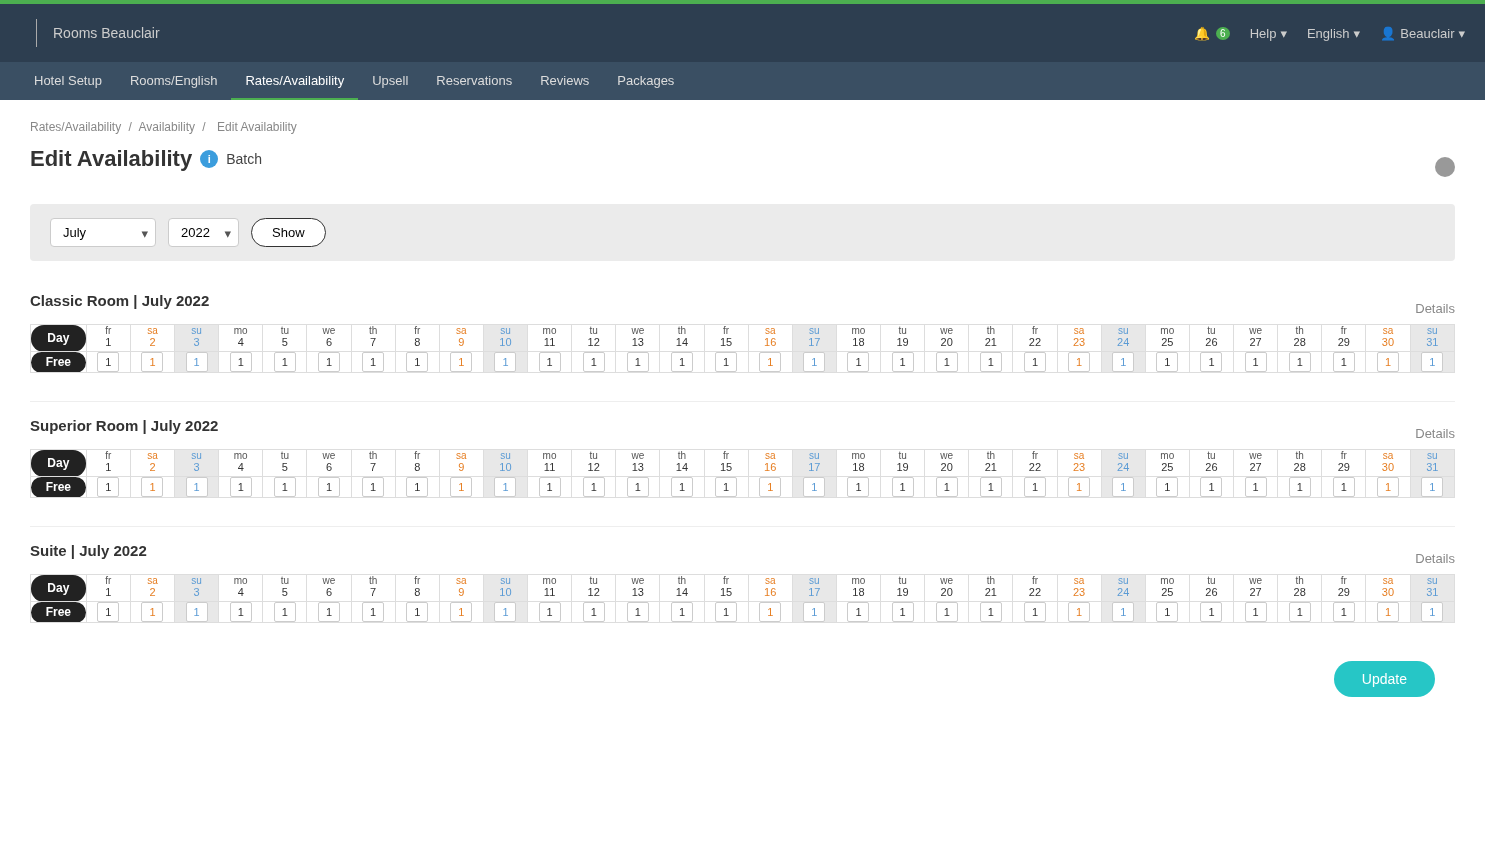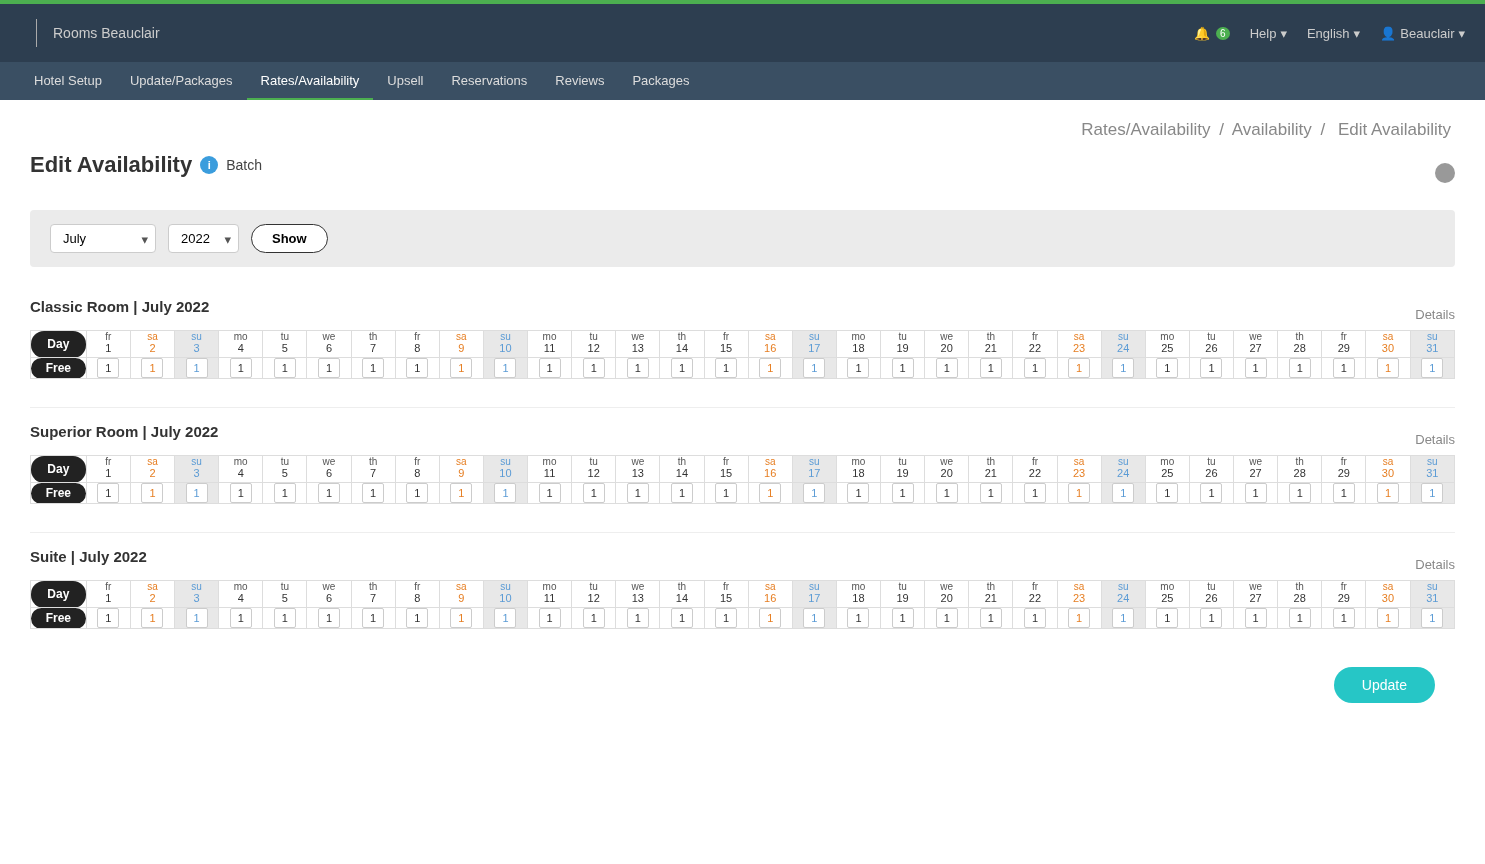--- a/index.html
+++ b/index.html
@@ -40,21 +40,21 @@
       align-items: center;
       cursor: pointer;
       font-size: 13px;
       border-bottom: 2px solid transparent;
     }
 
     
     .main { padding: 20px 30px; background: white; min-height: 780px; }
 
     
-    .breadcrumb { font-size: 17px; color: #888; margin-bottom: 12px; text-align: right; }
+    .breadcrumb { font-size: 12px; color: #888; margin-bottom: 12px; }
     .breadcrumb a { color: #888; text-decoration: none; }
     .breadcrumb span { margin: 0 4px; }
 
     
     .page-title { font-size: 22px; font-weight: 600; color: #333; display: flex; align-items: center; gap: 8px; margin-bottom: 16px; }
     .info-icon { background: #3b9ddd; color: white; border-radius: 50%; width: 18px; height: 18px; display: inline-flex; align-items: center; justify-content: center; font-size: 11px; font-weight: bold; cursor: pointer; }
     .batch-label { font-size: 14px; color: #444; font-weight: normal; }
 
     
     .loading-dot { width: 20px; height: 20px; background: #999; border-radius: 50%; margin-left: auto; }
@@ -90,21 +90,21 @@
       pointer-events: none;
       color: #555;
     }
     .show-btn {
       background: white;
       border: 1px solid #333;
       border-radius: 20px;
       padding: 6px 20px;
       font-size: 13px;
       cursor: pointer;
-      font-weight: 700;
+      font-weight: 400;
     }
 
     
     .room-section { margin-bottom: 28px; }
     .room-header { display: flex; justify-content: space-between; align-items: center; margin-bottom: 8px; }
     .room-title { font-size: 15px; font-weight: 600; color: #333; }
     .details-link { color: #888; font-size: 13px; cursor: pointer; margin-top: 16px; }
 
     
     .cal-wrapper { overflow-x: auto; }
@@ -202,21 +202,21 @@
     <button class="header-btn">
       <span>👤</span>
       <span>Beauclair</span> 
         <span>▾</span>
     </button>
   </div>
 </div>
 
 <div class="nav">
   <div class="nav-item">Hotel Setup</div>
-  <div class="nav-item">Update/Packages</div>
+  <div class="nav-item">Rooms/English</div>
   <div class="nav-item" style="color:white;border-bottom:2px solid #4caf50;">Rates/Availability</div>
   <div class="nav-item">Upsell</div>
   <div class="nav-item">Reservations</div>
   <div class="nav-item">Reviews</div>
   <div class="nav-item">Packages</div>
 </div>
 
 <div class="main">
 
   <div class="breadcrumb">

